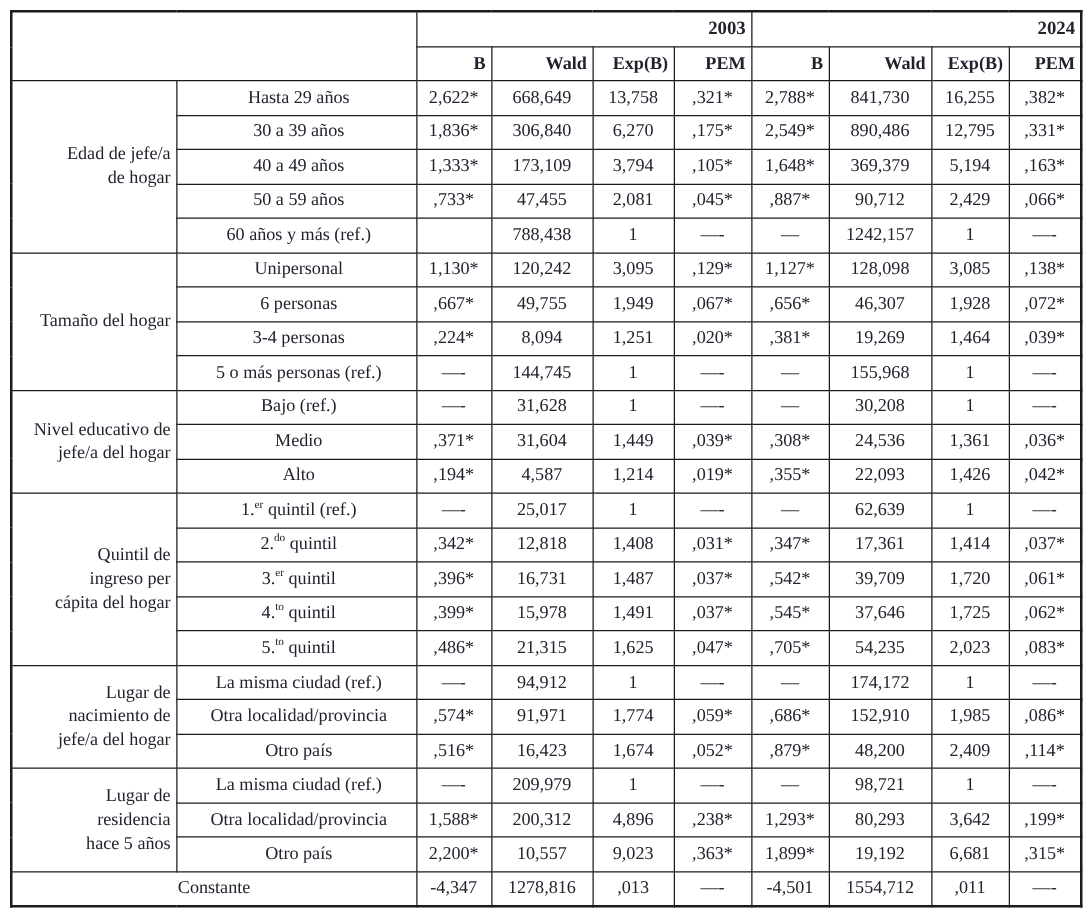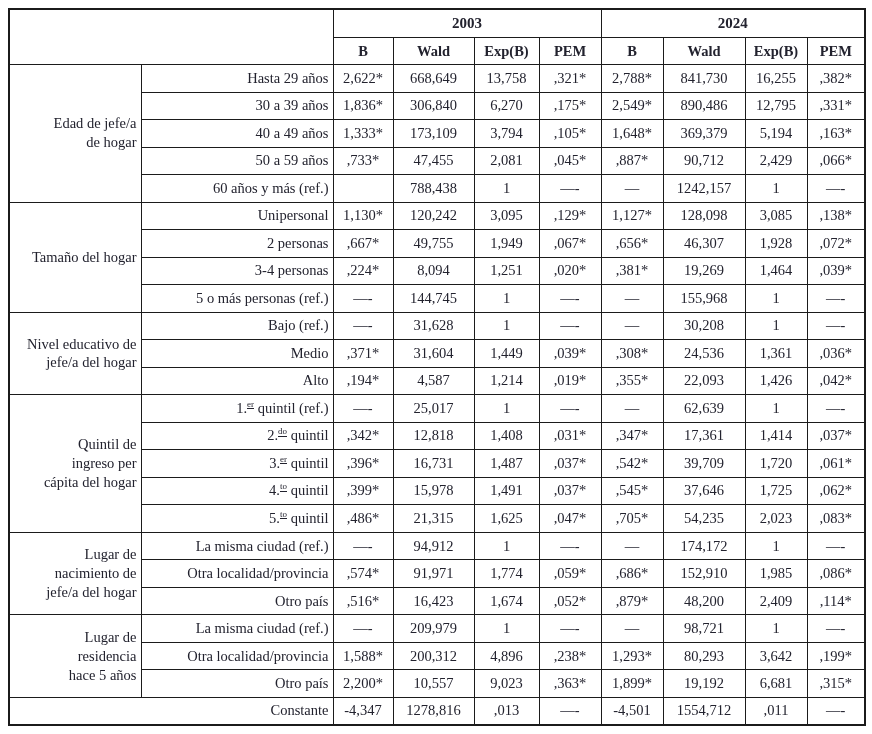--- a/index.html
+++ b/index.html
@@ -23,38 +23,38 @@
     color: #22222e;
   }
   .tbl td, .tbl th {
     border: 1px solid #1b1b1b;
     font-size: 14.5px;
     font-weight: normal;
     overflow: hidden;
     vertical-align: middle;
     padding: 0 4px;
   }
-  .tbl thead th { font-weight: bold; text-align: center; }
+  .tbl thead th { font-weight: bold; text-align: right; }
   .year-row th { height: 27px; font-size: 15px; }
   .stat-row th { height: 26px; }
   .corner { border-bottom: 1px solid #1b1b1b; }
   td.group {
     text-align: right;
     white-space: pre-line;
     line-height: 1.3;
     padding-left: 7px;
   }
   td.rowlabel {
-    text-align: right;
+    text-align: center;
     padding-left: 8px;
     white-space: nowrap;
   }
   td.val { text-align: center; padding: 0 2px; }
   tbody tr { height: 27px; }
-  sup { font-size: 9px; line-height: 0; text-decoration: underline; }
+  sup { font-size: 9px; line-height: 0; }
 </style>
 </head>
 <body>
 
 <div class="page">
   <table class="tbl">
     <colgroup>
       <col style="width:132px">
         <col style="width:192px">
       <col style="width:60px">
@@ -147,21 +147,21 @@
           <td class="val">1,130*</td>
           <td class="val">120,242</td>
           <td class="val">3,095</td>
           <td class="val">,129*</td>
           <td class="val">1,127*</td>
           <td class="val">128,098</td>
           <td class="val">3,085</td>
           <td class="val">,138*</td>
         </tr>
         <tr>
-          <td class="rowlabel">2 personas</td>
+          <td class="rowlabel">6 personas</td>
           <td class="val">,667*</td>
           <td class="val">49,755</td>
           <td class="val">1,949</td>
           <td class="val">,067*</td>
           <td class="val">,656*</td>
           <td class="val">46,307</td>
           <td class="val">1,928</td>
           <td class="val">,072*</td>
         </tr>
         <tr>

